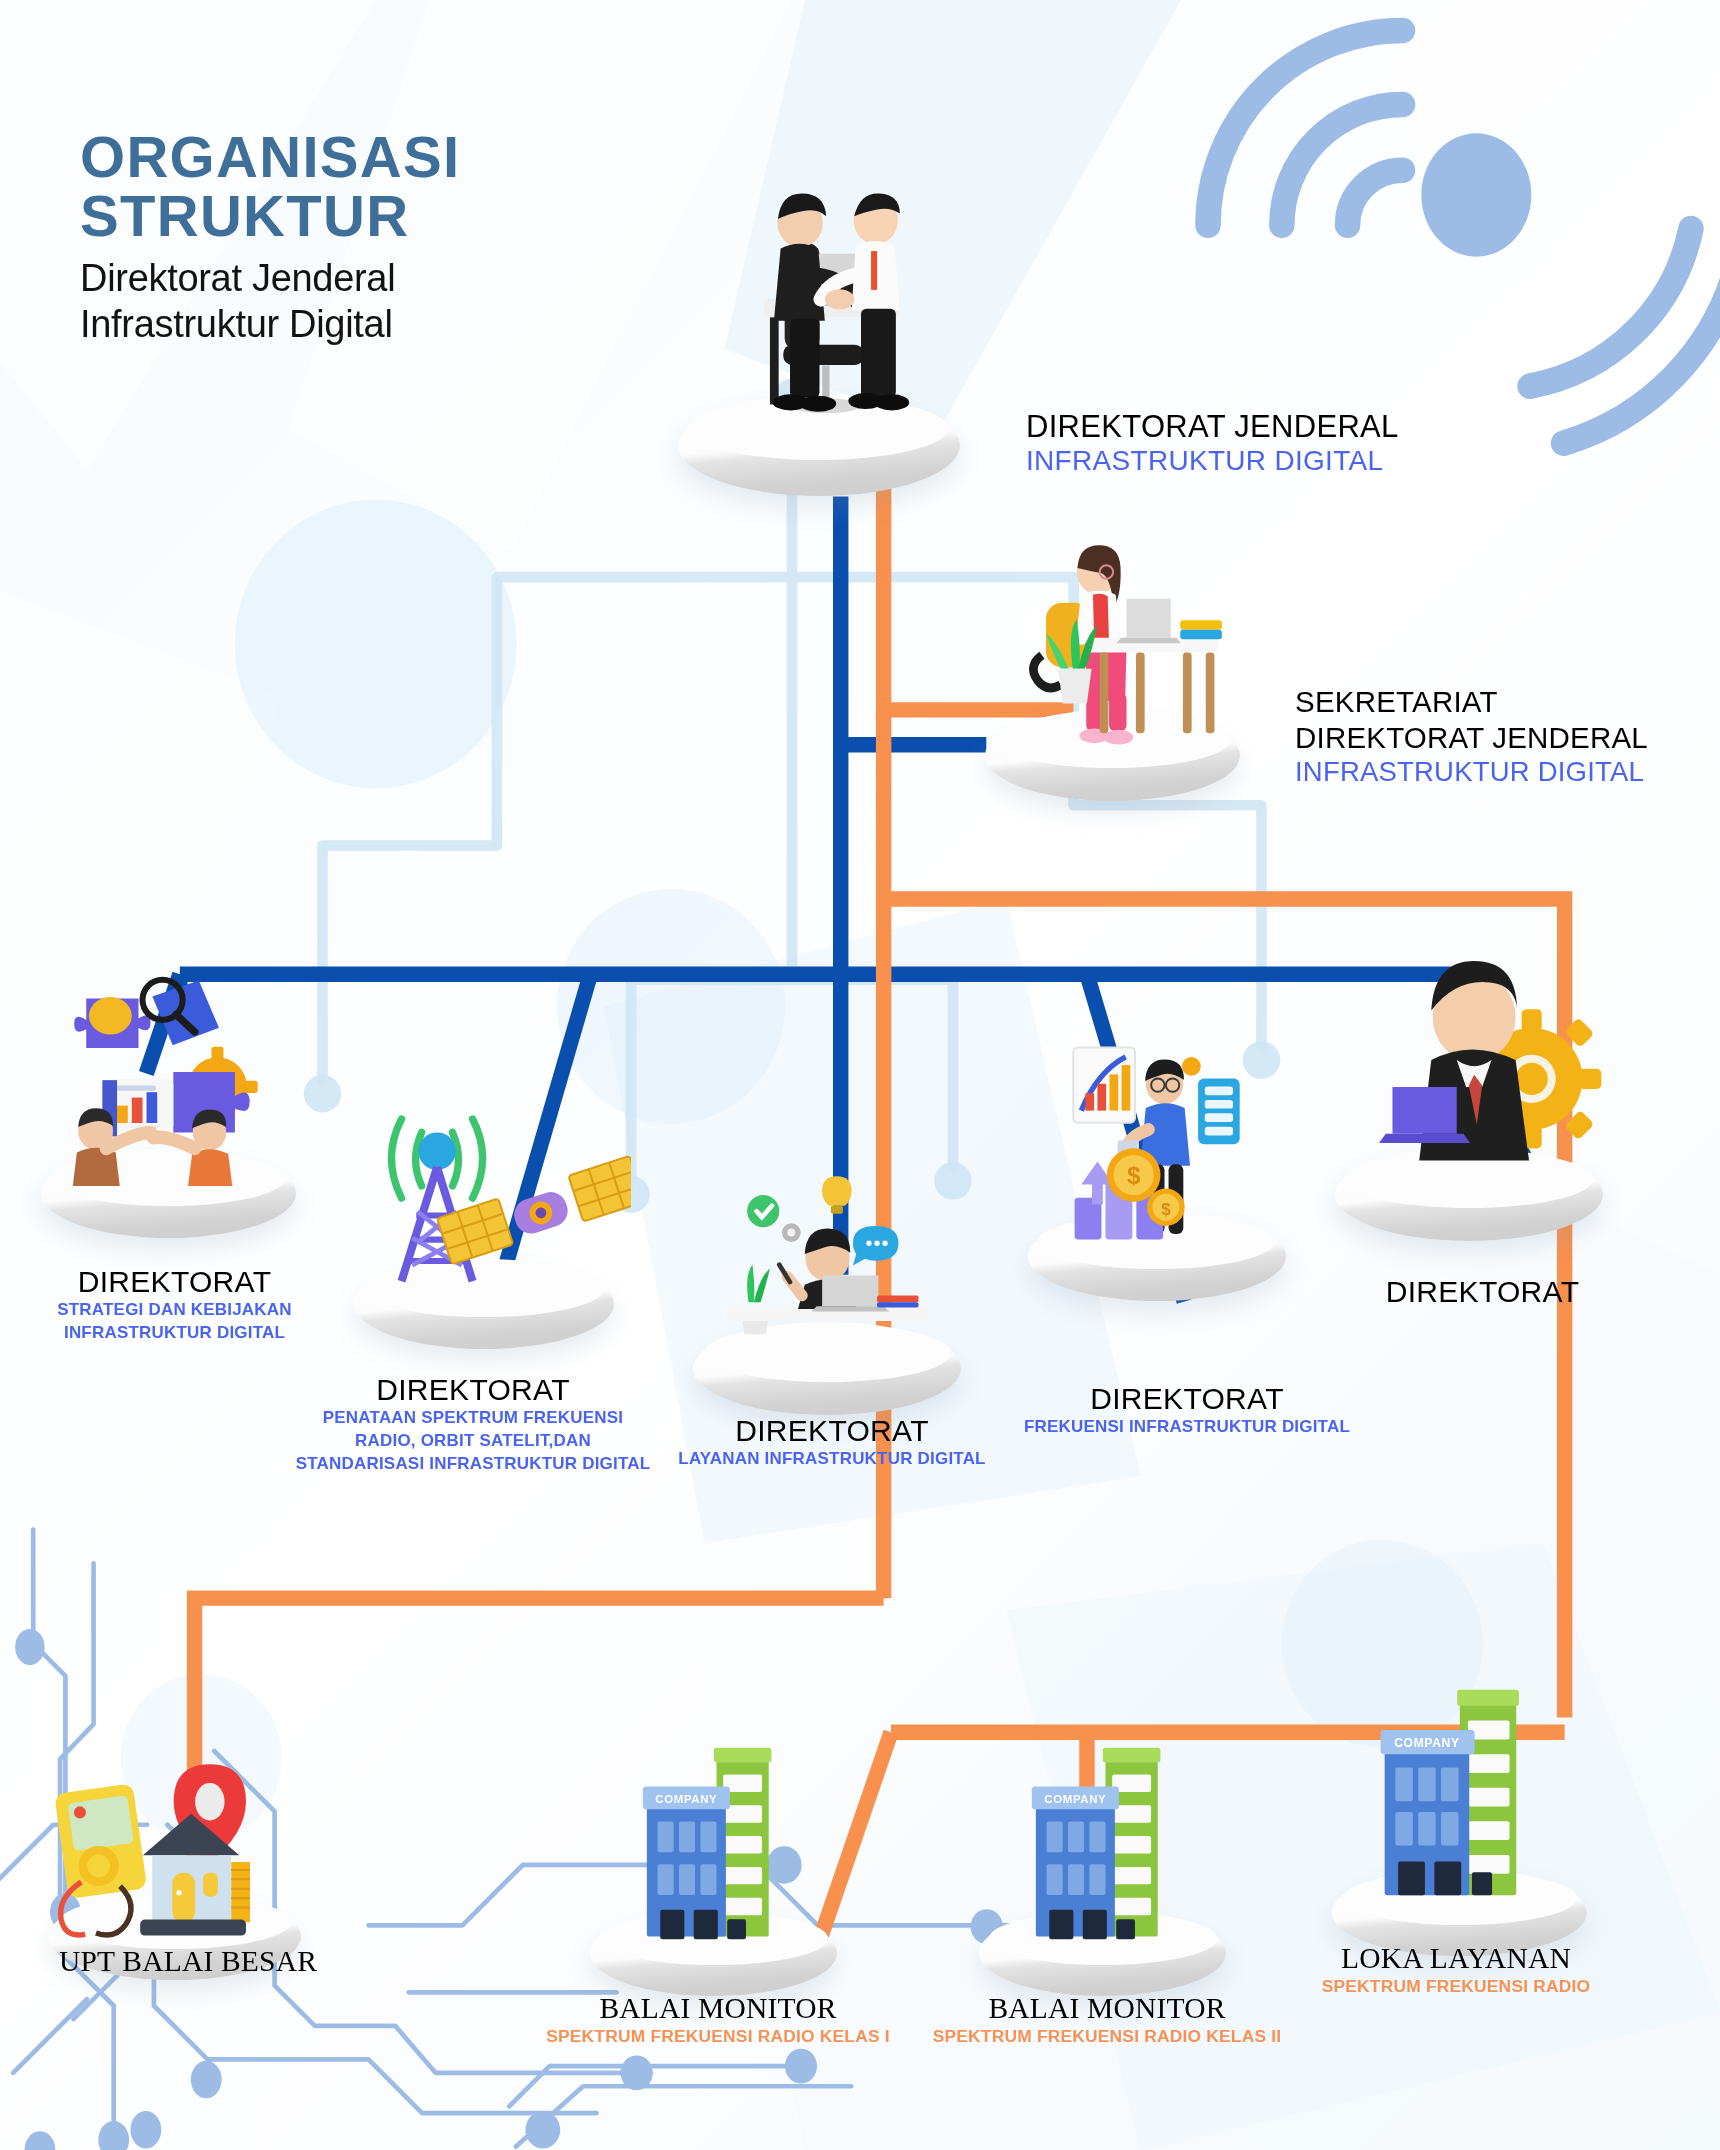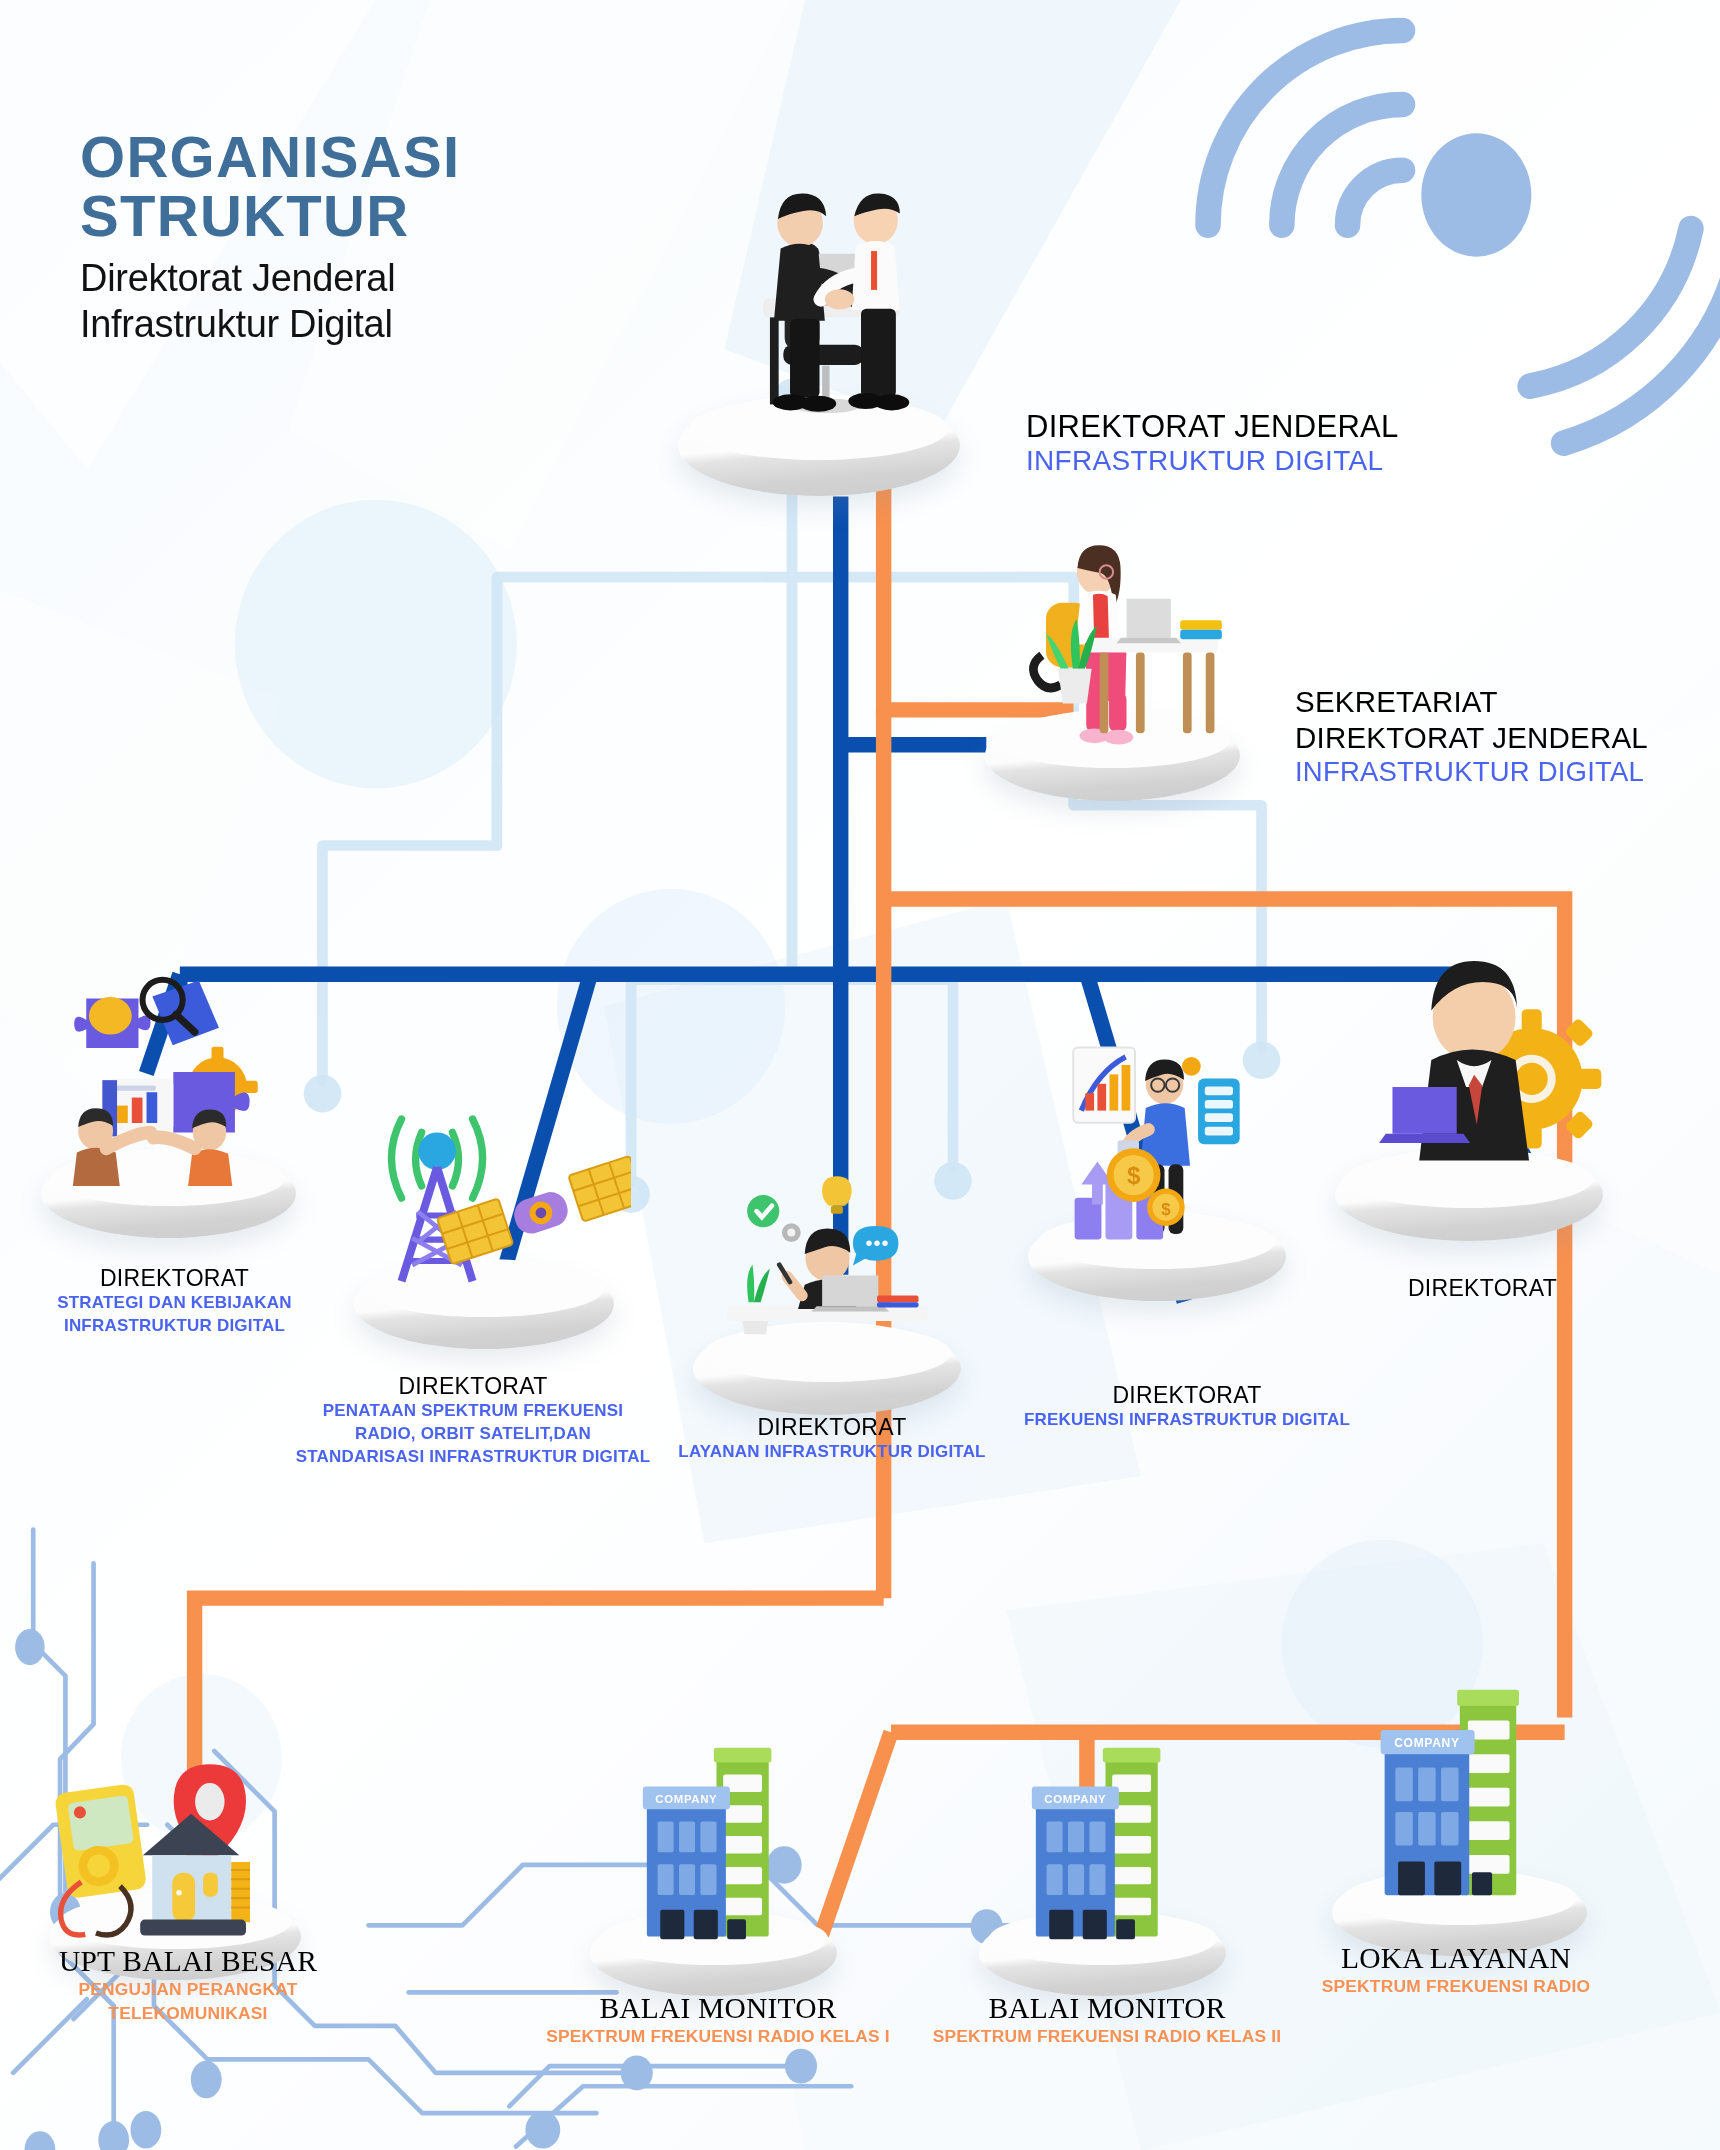--- a/index.html
+++ b/index.html
@@ -61,21 +61,21 @@
 
   
   .hero-label { left:1026px; top:409px; width:470px; text-align:left; }
   .hero-label .ln1 { font-size:31px; letter-spacing:0.3px; }
   .hero-label .ln2 { font-size:28px; font-weight:400; color:#4a63f0; letter-spacing:0.3px; }
 
   .sek-label { left:1295px; top:684px; width:429px; text-align:left; }
   .sek-label .ln1 { font-size:29.5px; letter-spacing:0.2px; line-height:1.22; }
   .sek-label .ln2 { font-size:27.5px; font-weight:400; color:#4a63f0; letter-spacing:0.2px; }
 
-  .dir-label .ln1 { font-size:23px; letter-spacing:0.3px; }
+  .dir-label .ln1 { font-size:30px; letter-spacing:0.3px; }
   .dir-label .ln2 { font-size:17px; line-height:1.34; letter-spacing:0.2px; }
 
   .unit-label .ln1 { font-size:29.5px; letter-spacing:0.2px;font-family:Liberation Serif, serif; }
   .unit-label .ln2 { font-size:17.4px; line-height:1.36; letter-spacing:0.2px; }
 </style>
 </head>
 <body>
 
 <div id="stage">
 
@@ -519,21 +519,20 @@
       <rect x="284" y="206" width="28" height="90" fill="#f3b316"></rect>
       <g stroke="#d99c12" stroke-width="3">
           <path d="M284 218 h28 M284 232 h28 M284 246 h28 M284 260 h28 M284 274 h28"></path>
         </g>
       <rect x="148" y="292" width="158" height="24" rx="7" fill="#3c4454"></rect>
       <circle cx="206" cy="252" r="4" fill="#fff"></circle>
     </svg>
   </div>
   <div class="label unit-label lbl-orange" style="left:0px;top:1945px;width:376px">
     <span class="ln1">UPT BALAI BESAR</span>
-    <span class="ln2">PENGUJIAN PERANGKAT TELEKOMUNIKASI</span>
   </div>
 
   <div class="node" style="left:577px;top:1717px;width:282px;height:282px">
     <div class="pedestal" style="left:13.4px;top:193px;width:247px;height:86px"></div>
     <svg class="art" style="left:39px;top:20px;width:201px;height:221px" viewBox="0 0 300 330">
       <rect x="150" y="20" width="78" height="278" rx="4" fill="#8cc63f"></rect>
       <g fill="#fafafa">
           <rect x="160" y="56" width="58" height="26" rx="3"></rect>
           <rect x="160" y="102" width="58" height="26" rx="3"></rect>
           <rect x="160" y="148" width="58" height="26" rx="3"></rect>

